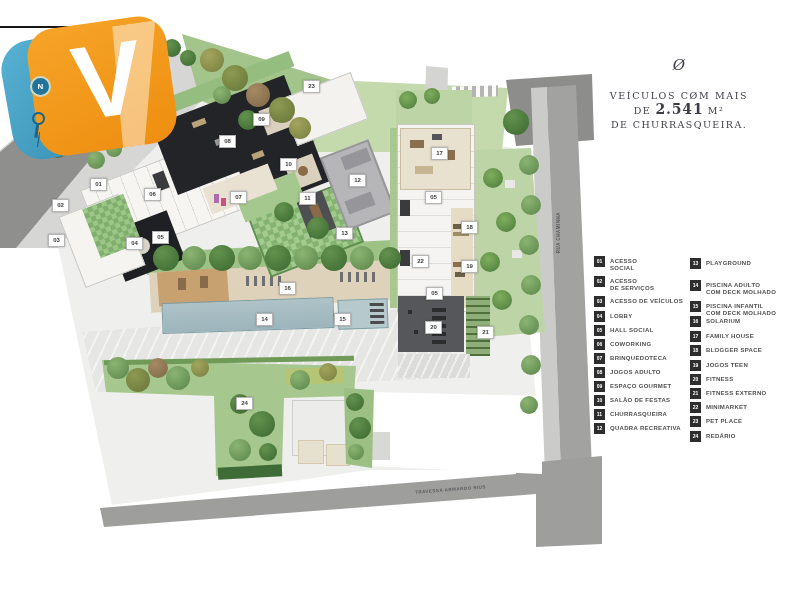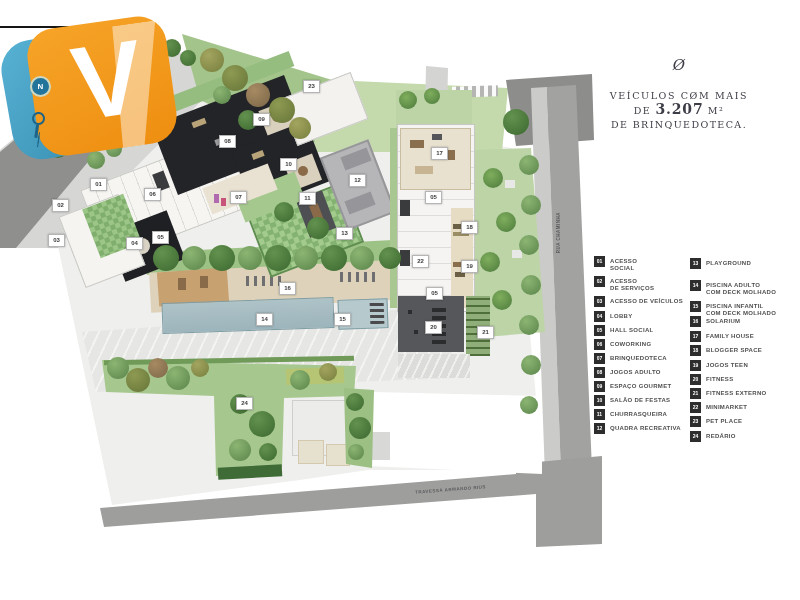--- a/index.html
+++ b/index.html
@@ -237,22 +237,22 @@
     <div class="lg-orange"></div>
     <div class="lg-shine"></div>
     <div class="lg-v">V</div>
     <div class="lg-compass">N</div>
     <div class="lg-key"></div>
   </div>
 
   <div id="headline">
     <div class="orn">Ø</div>
     <div class="h1">VEÍCULOS CØM MAIS</div>
-    <div class="h2"><span>DE</span> <b>3.207</b> <span>M²</span></div>
-    <div class="h3">DE BRINQUEDOTECA.</div>
+    <div class="h2"><span>DE</span> <b>2.541</b> <span>M²</span></div>
+    <div class="h3">DE CHURRASQUEIRA.</div>
   </div>
 
   <div>
     <div class="li" style="left:594px;top:256px;">
         <span class="lsq">01</span>
         <span class="llb">
           <span>ACESSO</span>
           <span>SOCIAL</span>
         </span>
       </div>

